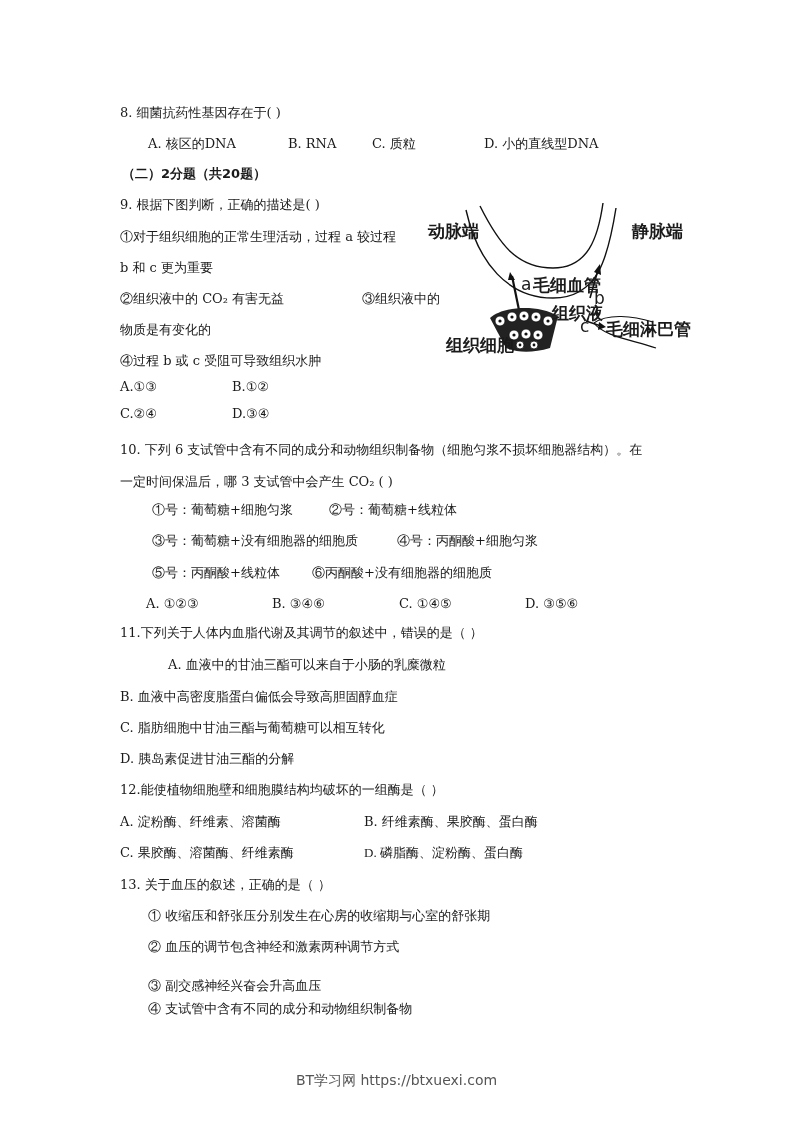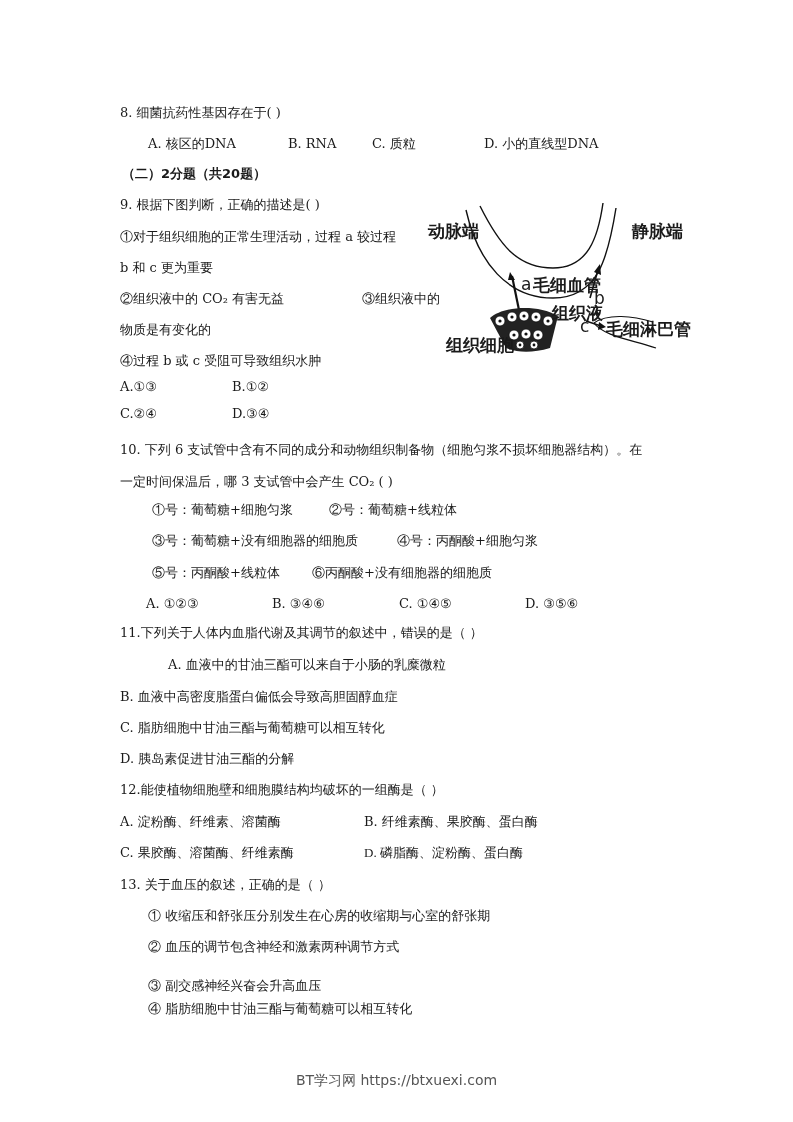--- a/index.html
+++ b/index.html
@@ -117,15 +117,15 @@
 <div class="line" style="left:120px;top:782px;">12.能使植物细胞壁和细胞膜结构均破坏的一组酶是（      ）</div>
 <div class="line" style="left:120px;top:814px;">A.  淀粉酶、纤维素、溶菌酶</div>
 <div class="line" style="left:364px;top:814px;">B.  纤维素酶、果胶酶、蛋白酶</div>
 <div class="line" style="left:120px;top:845px;">C.  果胶酶、溶菌酶、纤维素酶</div>
 <div class="line" style="left:364px;top:845px;font-family:Liberation Serif, serif;">D.  磷脂酶、淀粉酶、蛋白酶</div>
 
 <div class="line" style="left:120px;top:877px;">13.   关于血压的叙述，正确的是（          ）</div>
 <div class="line" style="left:148px;top:908px;">①  收缩压和舒张压分别发生在心房的收缩期与心室的舒张期</div>
 <div class="line" style="left:148px;top:939px;">②  血压的调节包含神经和激素两种调节方式</div>
 <div class="line" style="left:148px;top:970px;margin-top:8px;">③  副交感神经兴奋会升高血压</div>
-<div class="line" style="left:148px;top:1001px;">④  脂肪细胞中甘油三酯与葡萄糖可以相互转化</div>
+<div class="line" style="left:148px;top:1001px;">④  支试管中含有不同的成分和动物组织制备物</div>
 
 <div class="footer">BT学习网 https://btxuexi.com</div>
 
 </body></html>

